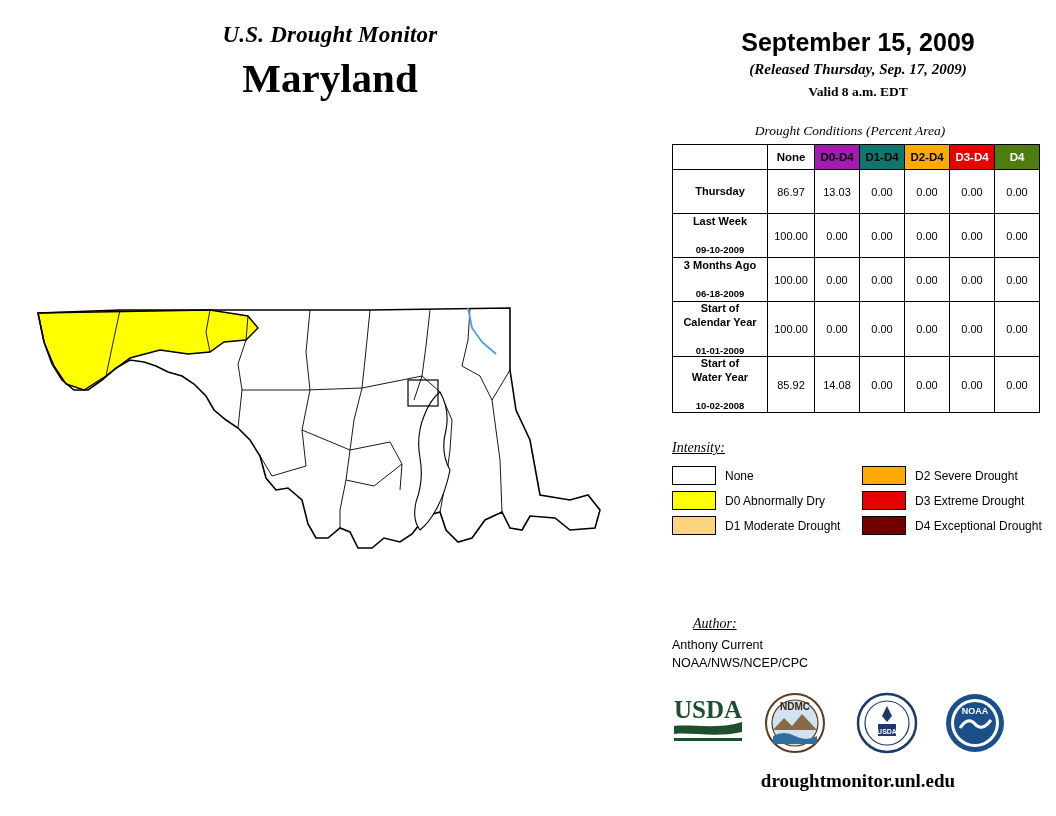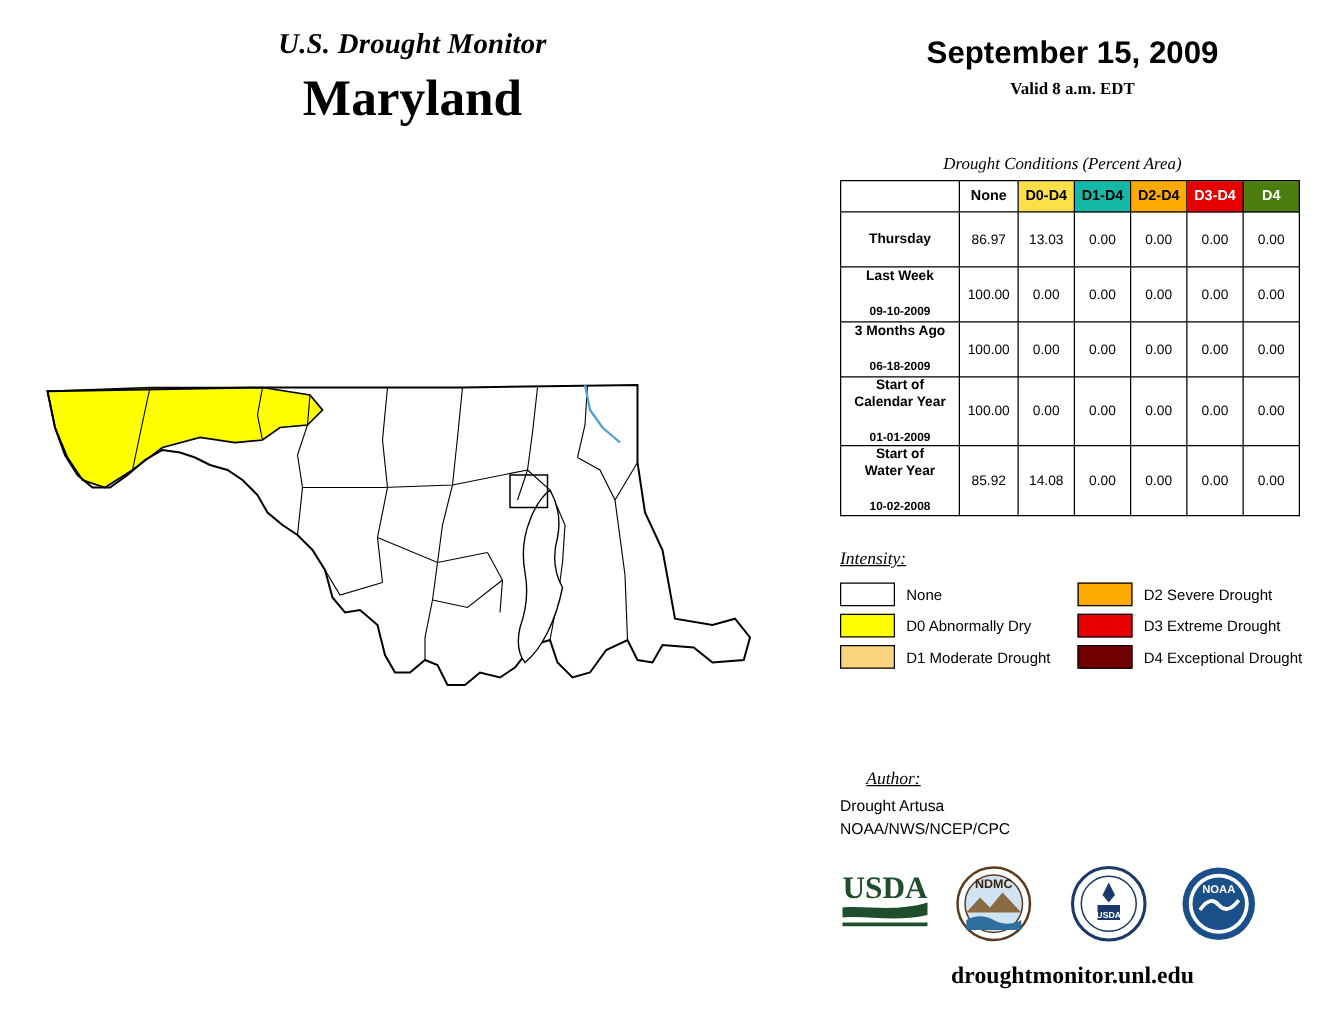--- a/index.html
+++ b/index.html
@@ -94,22 +94,22 @@
     font-size: 11px;
     padding: 0;
   }
   table.dm thead th {
     height: 24px;
     font-size: 11.5px;
     font-weight: bold;
   }
   th.col-label { width: 94px; border: none; }
   th.col-none { width: 46px; background: #ffffff; color: #000; }
-  th.col-d0 { width: 44px; background: #fde047; color: #000; }
-  th.col-d1 { width: 44px; background: #14b8a6; color: #000; }
+  th.col-d0 { width: 44px; background: #a21caf; color: #000; }
+  th.col-d1 { width: 44px; background: #0f766e; color: #000; }
   th.col-d2 { width: 44px; background: #ffaa00; color: #000; }
   th.col-d3 { width: 44px; background: #e60000; color: #ffffff; }
   th.col-d4 { width: 44px; background: #4d7c0f; color: #ffffff; }
 
   table.dm tbody tr { height: 44px; }
   td.rowlabel {
     font-weight: bold;
     font-size: 11.5px;
     line-height: 1.25;
     padding: 2px 4px;
@@ -236,20 +236,21 @@
 
 <div class="page">
 
   <div class="title-block">
     <div class="title-main">U.S. Drought Monitor</div>
     <div class="title-state">Maryland</div>
   </div>
 
   <div class="right-header">
     <div class="rh-date">September 15, 2009</div>
+    <div class="rh-release">(Released Thursday, Sep. 17, 2009)</div>
     <div class="rh-valid">Valid 8 a.m. EDT</div>
   </div>
 
   <div class="table-caption">Drought Conditions (Percent Area)</div>
 
   <table class="dm">
     <thead>
       <tr>
         <th class="col-label"></th>
         <th class="col-none">None</th>
@@ -351,21 +352,21 @@
       <div class="legend-item">
         <span class="swatch" style="background:#730000"></span>
         <span class="legend-label">D4 Exceptional Drought</span>
       </div>
     </div>
   </div>
 
 
   <div class="author-title">Author:</div>
   <div class="author-lines">
-    <div>Drought Artusa</div>
+    <div>Anthony Current</div>
     <div>NOAA/NWS/NCEP/CPC</div>
   </div>
 
   <div class="logos">
 
     <div class="logo logo-usda">
       <svg width="72" height="60" viewBox="0 0 72 60">
         <text x="2" y="26" font-family="Liberation Serif, serif" font-size="25" font-weight="bold" fill="#1f4e2c">USDA</text>
         <path d="M2 34 C20 32 44 38 70 30 L70 40 C44 46 20 40 2 42 Z" fill="#1f4e2c"></path>
         <rect x="2" y="46" width="68" height="3" fill="#1f4e2c"></rect>

